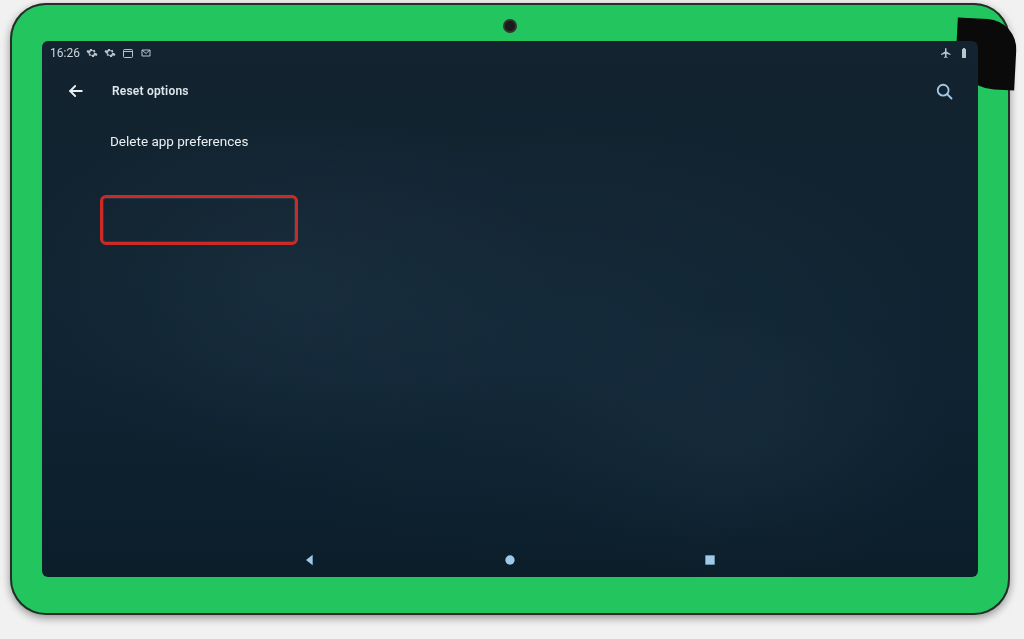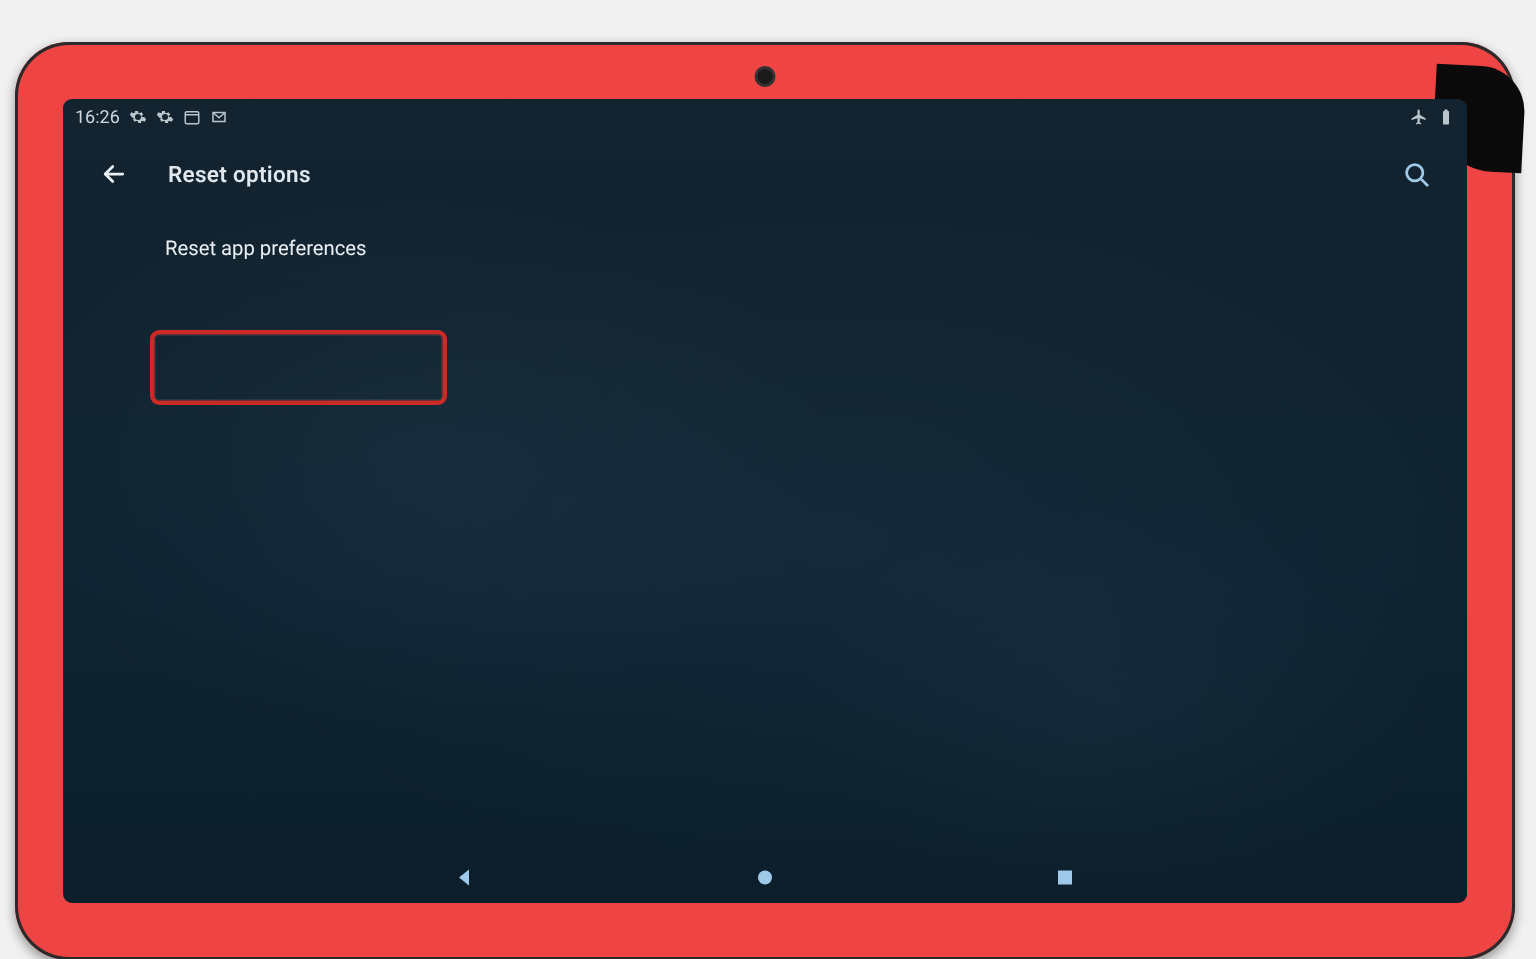--- a/index.html
+++ b/index.html
@@ -9,24 +9,24 @@
     width: 1024px;
     height: 639px;
     font-family: -apple-system, Roboto, "Helvetica Neue", Arial, sans-serif;
     color: #dfe7ec;
   }
 
   
   .tablet {
     position: absolute;
     left: 10px;
-    top: 28px;
+    top: 3px;
     width: 1000px;
     height: 612px;
-    background: #ef4444;
+    background: #22c55e;
     border-radius: 36px;
     box-shadow: inset 0 0 0 2px #2a2a2a, 0 3px 8px rgba(0,0,0,.4);
   }
   
   .notch {
     position: absolute;
     right: -6px;
     top: 16px;
     width: 60px;
     height: 70px;
@@ -92,21 +92,21 @@
     align-items: center;
     padding: 0 22px;
   }
   .app-bar .back {
     width: 24px; height: 24px;
     display: flex; align-items: center; justify-content: center;
     margin-right: 24px;
     cursor: pointer;
   }
   .app-bar .title {
-    font-size: 15px;
+    font-size: 12px;
     font-weight: 600;
     letter-spacing: .2px;
   }
   .app-bar .search {
     margin-left: auto;
     width: 24px; height: 24px;
     display: flex; align-items: center; justify-content: center;
     cursor: pointer;
   }
 
@@ -214,21 +214,21 @@
       <div class="title">Reset options</div>
       <div class="search">
         <svg width="20" height="20" viewBox="0 0 24 24" fill="none" stroke="#9ec9e8" stroke-width="2.2" stroke-linecap="round">
             <circle cx="11" cy="11" r="6.5"></circle>
             <path d="M21 21l-4.5-4.5"></path>
           </svg>
       </div>
     </div>
 
     <div class="list">
-      <div class="item">Reset app preferences</div>
+      <div class="item">Delete app preferences</div>
     </div>
 
     <div class="highlight-box" id="hl" style="left: 58px; top: 154px; width: 171.703px; height: 30px; border-color: rgb(204, 43, 37);"></div>
 
     <div class="nav-bar">
       <div class="nav-btn">
         <svg width="16" height="16" viewBox="0 0 24 24" fill="#9ec9e8">
             <path d="M16 4v16L6 12z"></path>
           </svg>
       </div>

